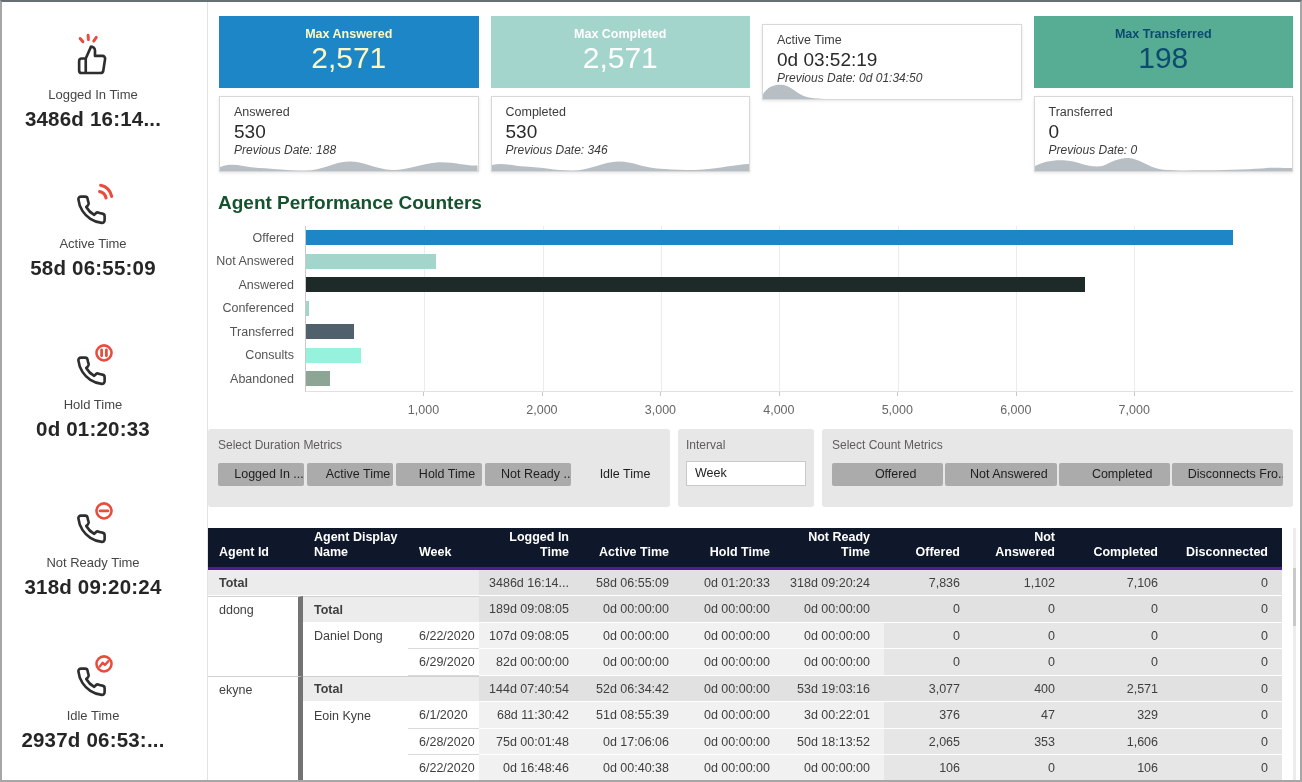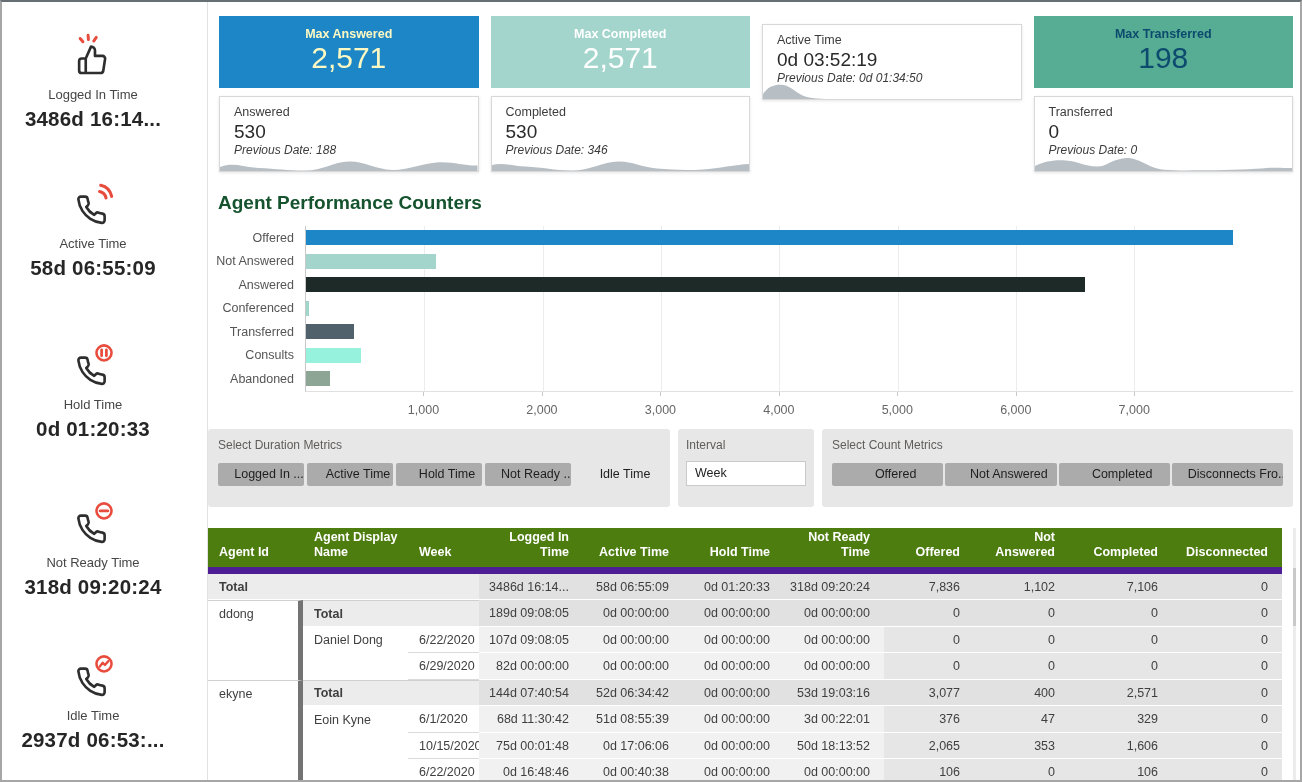--- a/index.html
+++ b/index.html
@@ -59,21 +59,21 @@
 .interval-input { margin-top:9px; width:100%; height:25px; border:1px solid #c9c9c9; padding:0 8px; font-size:12.5px; font-family:inherit; background:#fff; color:#222; border-radius:0; }
 .count-panel { flex:1; min-width:0; }
 .count-panel .btn-row { gap:2px; }
 .count-panel .fbtn { width:116px; }
 
 
 .table-wrap { margin-top:21px; position:relative; }
 .vscroll-track { position:absolute; right:-3px; top:0; width:3px; height:256px; background:#ececec; }
 .vscroll-thumb { position:absolute; right:-3px; top:40px; width:3px; height:58px; background:#c9c9c9; }
 table { width:100%; border-collapse:separate; border-spacing:0; table-layout:fixed; }
-th { background:#4d7c0f; color:#fff; font-size:12.5px; font-weight:600; vertical-align:bottom; padding:2px 14px 6px 0; text-align:right; white-space:pre-line; line-height:1.25; border-bottom:7px solid #4c1d95; }
+th { background:#0f172a; color:#fff; font-size:12.5px; font-weight:600; vertical-align:bottom; padding:2px 14px 6px 0; text-align:right; white-space:pre-line; line-height:1.25; border-bottom:3px solid #4c1d95; }
 th.left { text-align:left; padding:2px 4px 6px 11px; }
 td { font-size:12.5px; color:#3f3f3f; height:26.5px; padding:0 14px 0 0; text-align:right; overflow:hidden; white-space:nowrap; }
 td.left { text-align:left; padding:0 4px 0 11px; }
 td.bold { font-weight:bold; }
 td.bg-mid { background:#ececec; border-bottom:1px solid #fff; }
 td.bg-dark { background:#e1e1e1; border-bottom:1px solid #fff; }
 td.bg-lt { background:#f1f1f1; border-bottom:1px solid #fff; }
 td.bg-cnt { background:#e6e6e6; border-bottom:1px solid #fff; }
 td.id-cell { border-right:5px solid #737373; }
 td.w-line { border-bottom:1px solid #dadada; }
@@ -421,21 +421,21 @@
               <td class="bg-lt">0d 00:00:00</td>
               <td class="bg-lt">3d 00:22:01</td>
               <td class="bg-cnt">376</td>
               <td class="bg-cnt">47</td>
               <td class="bg-cnt">329</td>
               <td class="bg-cnt">0</td>
             </tr>
             <tr class="row-detail">
               <td class="left id-cell"></td>
               <td class="left"></td>
-              <td class="left w-line">10/15/2020</td>
+              <td class="left w-line">6/28/2020</td>
               <td class="bg-lt">75d 00:01:48</td>
               <td class="bg-lt">0d 17:06:06</td>
               <td class="bg-lt">0d 00:00:00</td>
               <td class="bg-lt">50d 18:13:52</td>
               <td class="bg-cnt">2,065</td>
               <td class="bg-cnt">353</td>
               <td class="bg-cnt">1,606</td>
               <td class="bg-cnt">0</td>
             </tr>
             <tr class="row-detail">

